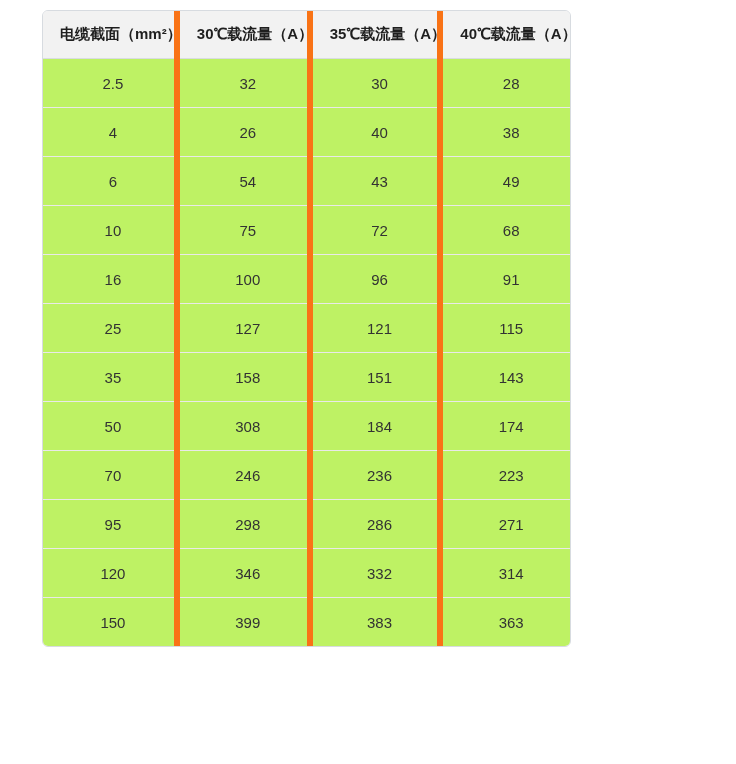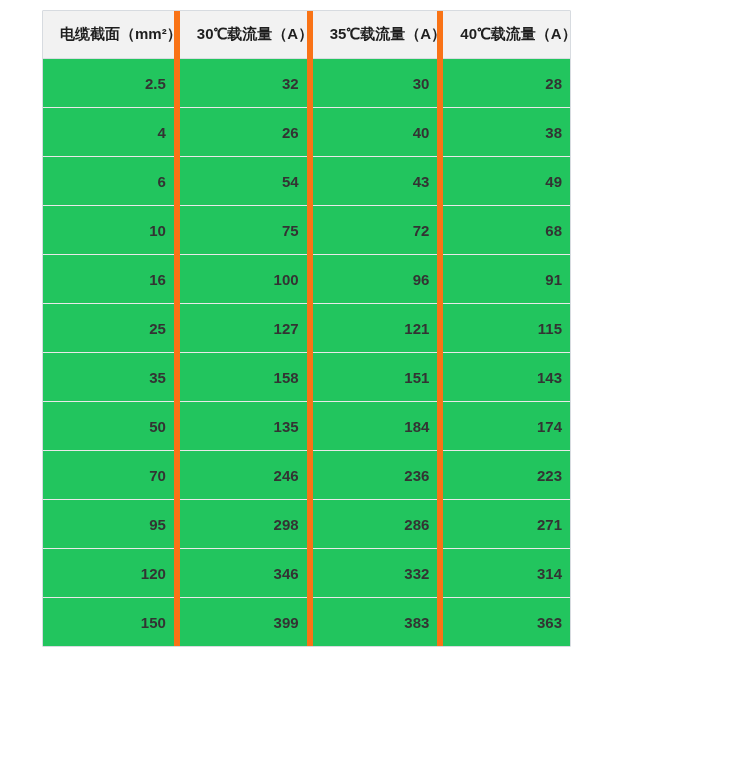--- a/index.html
+++ b/index.html
@@ -14,21 +14,21 @@
     position: relative;
     font-family: "Liberation Sans", sans-serif;
   }
   .table-wrap {
     position: absolute;
     left: 42px;
     top: 10px;
     width: 529px;
     box-sizing: border-box;
     border: 1px solid #d7dbe0;
-    border-radius: 1px;
+    border-radius: 6px;
     overflow: hidden;
     background: #ffffff;
   }
   table.cap-table {
     width: 100%;
     border-collapse: collapse;
     table-layout: fixed;
   }
   table.cap-table col.c0 { width: 25.4%; }
   table.cap-table col.c1 { width: 25.2%; }
@@ -44,28 +44,27 @@
     vertical-align: middle;
     padding: 0 8px 0 17px;
     border-bottom: 1px solid #d9dce1;
     white-space: nowrap;
     overflow: hidden;
   }
   table.cap-table tbody td {
     height: 48px;
     font-size: 15px;
     color: #333333;
-    text-align: right;
+    text-align: center;
     vertical-align: middle;
     padding: 0 8px 0 17px;
     border-top: 1px solid #e9e9e9;
-    background: #22c55e;
+    background: #bef264;
     white-space: nowrap;
     overflow: hidden;
-    font-weight: bold;
   }
   table.cap-table tbody tr:first-child td {
     border-top: none;
   }
   table.cap-table th + th,
   table.cap-table td + td {
     border-left: 6px solid #f97316;
   }
 </style>
 </head>
@@ -125,21 +124,21 @@
           <td>115</td>
         </tr>
         <tr>
           <td>35</td>
           <td>158</td>
           <td>151</td>
           <td>143</td>
         </tr>
         <tr>
           <td>50</td>
-          <td>135</td>
+          <td>308</td>
           <td>184</td>
           <td>174</td>
         </tr>
         <tr>
           <td>70</td>
           <td>246</td>
           <td>236</td>
           <td>223</td>
         </tr>
         <tr>

